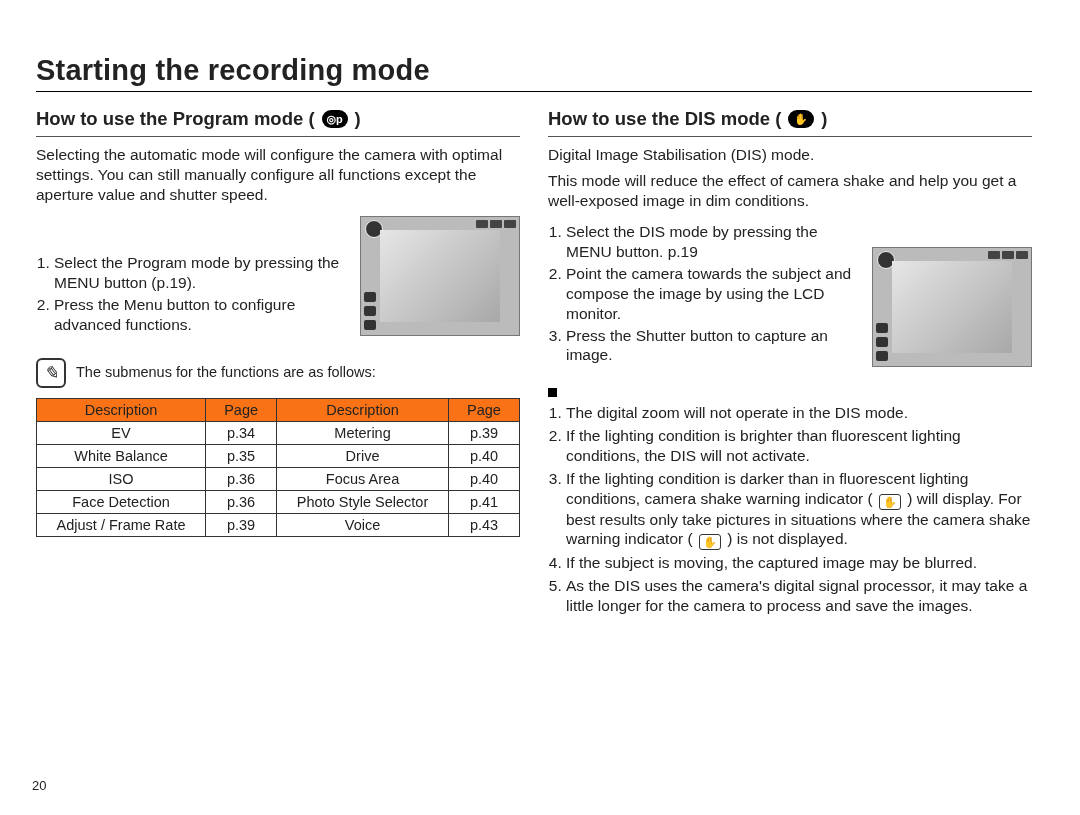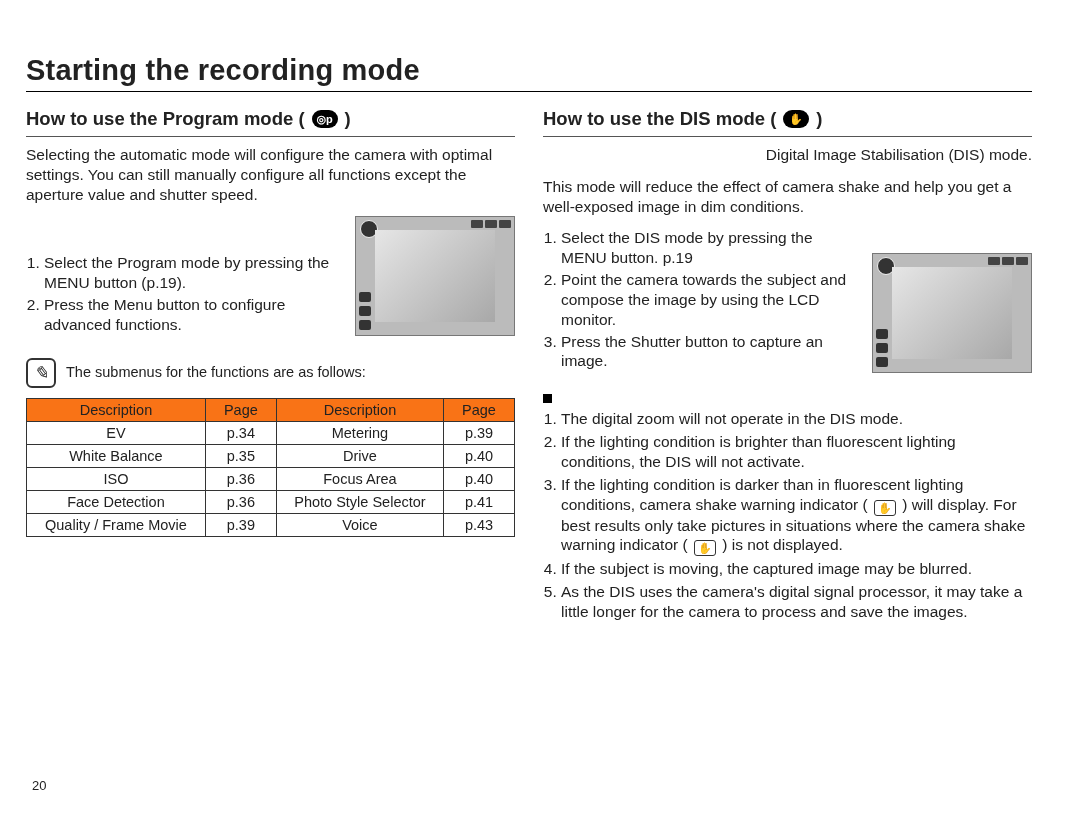--- a/index.html
+++ b/index.html
@@ -7,21 +7,21 @@
     padding: 0;
     width: 1080px;
     height: 815px;
     background: #fff;
     font-family: Arial, Helvetica, sans-serif;
     color: #222;
     font-size: 15.5px;
   }
   .page {
     box-sizing: border-box;
-    padding: 54px 48px 0 26px;
+    padding: 54px 48px 0 36px;
     width: 1080px;
     height: 815px;
     position: relative;
   }
   .main-title {
     font-size: 29px;
     font-weight: bold;
     letter-spacing: 0.2px;
     margin: 0 0 4px 0;
   }
@@ -281,38 +281,38 @@
             <td>Focus Area</td>
             <td class="page-col">p.40</td>
           </tr>
           <tr>
             <td>Face Detection</td>
             <td class="page-col">p.36</td>
             <td>Photo Style Selector</td>
             <td class="page-col">p.41</td>
           </tr>
           <tr>
-            <td>Quality / Frame Movie</td>
+            <td>Adjust / Frame Rate</td>
             <td class="page-col">p.39</td>
             <td>Voice</td>
             <td class="page-col">p.43</td>
           </tr>
         </tbody>
       </table>
     </div>
 
     <div class="col">
       <h2 class="sub-head">
         <span>How to use the DIS mode (</span>
         <span class="mode-icon">✋</span>
         <span>)</span>
       </h2>
       <hr class="sub-rule">
 
-      <p style="margin-bottom:12px;text-align:right;">Digital Image Stabilisation (DIS) mode.</p>
+      <p style="margin-bottom:6px;">Digital Image Stabilisation (DIS) mode.</p>
       <p>This mode will reduce the effect of camera shake and help you get a well-exposed image in dim conditions.</p>
 
       <div class="steps-block">
         <ol class="steps-list">
           <li>Select the DIS mode by pressing the MENU button. p.19</li>
           <li>Point the camera towards the subject and compose the image by using the LCD monitor.</li>
           <li>Press the Shutter button to capture an image.</li>
         </ol>
         <div class="screenshot">
           <span class="badge"></span>

